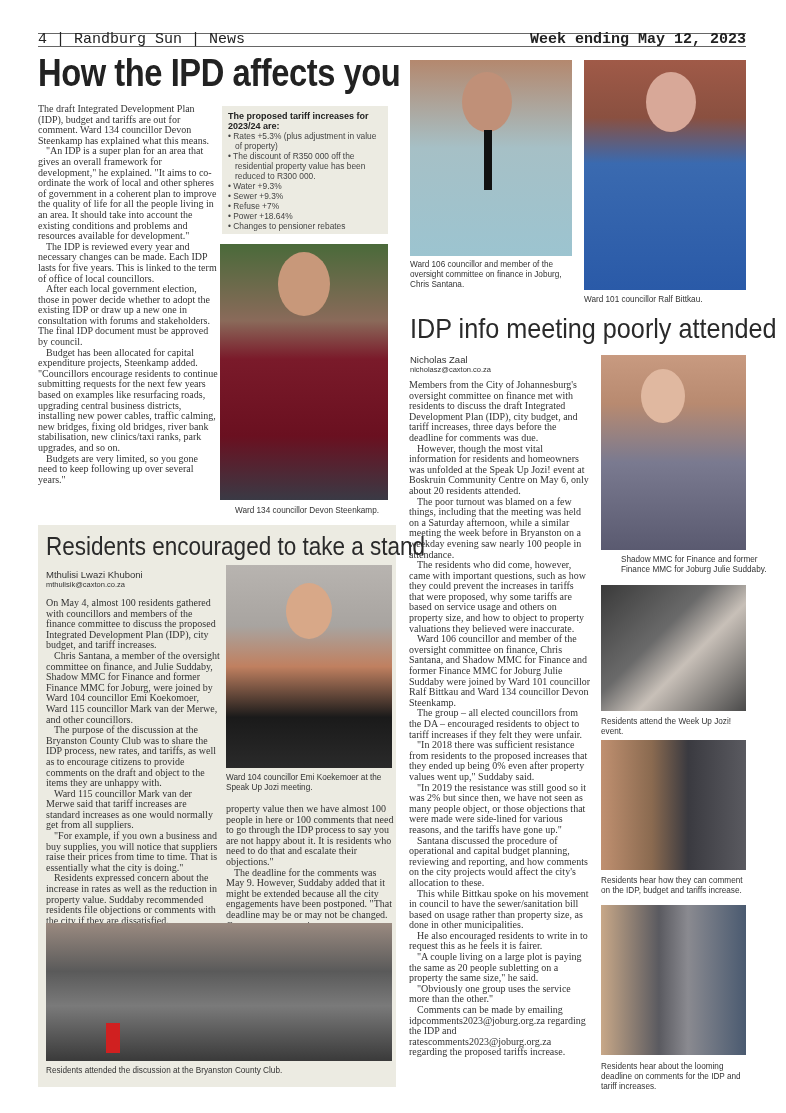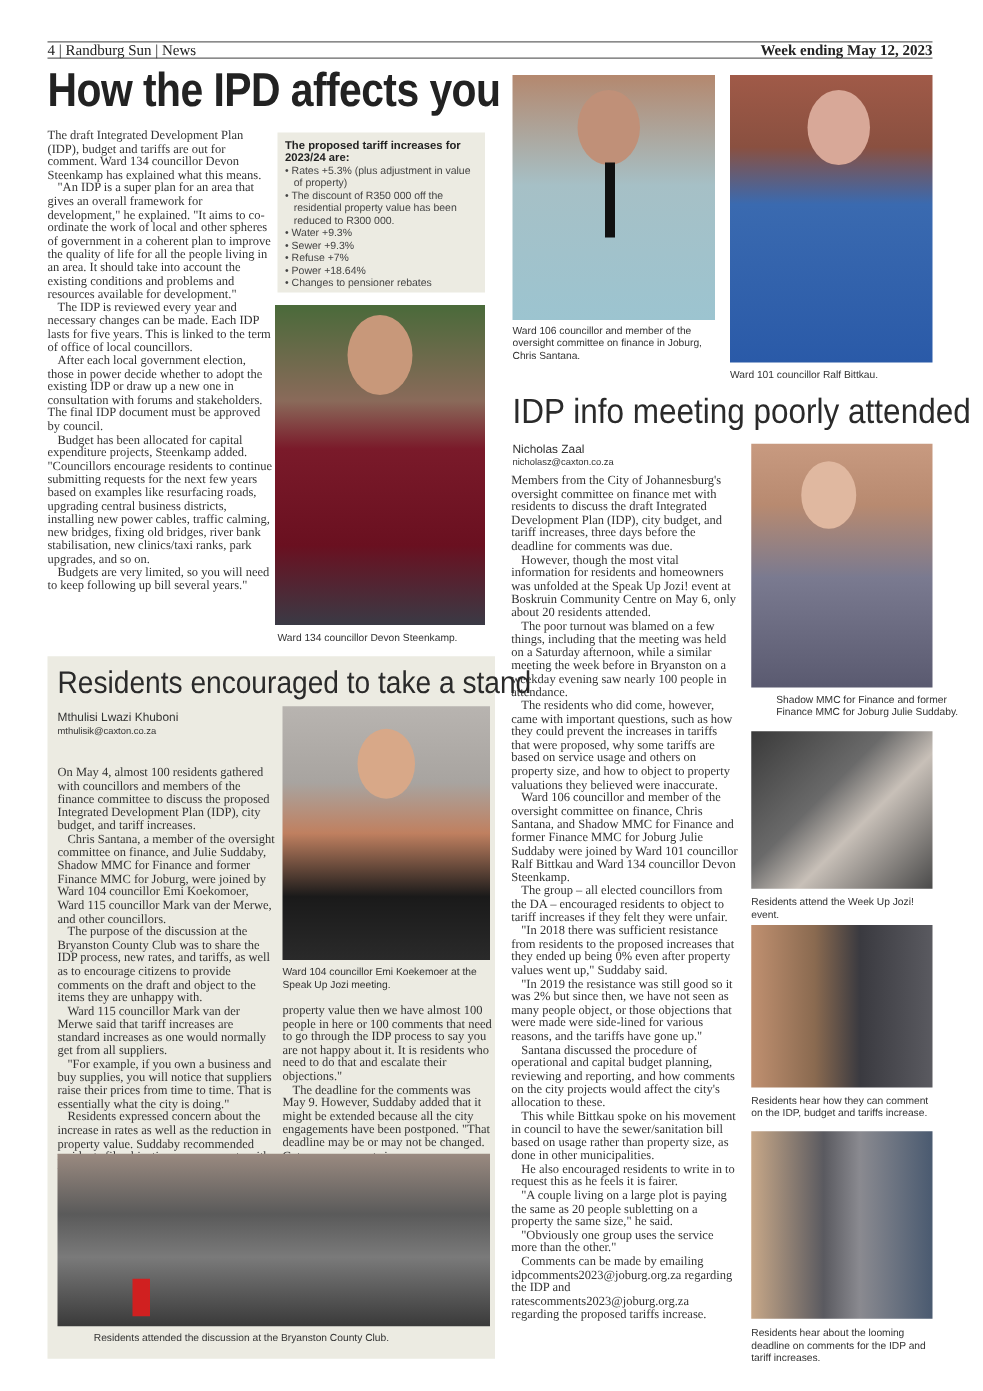--- a/index.html
+++ b/index.html
@@ -1,18 +1,18 @@
 <!DOCTYPE html>
 <html><head>
 <meta charset="utf-8">
 <style>
 *{box-sizing:border-box;margin:0;padding:0}
 body{width:786px;height:1113px;background:#fff;position:relative;overflow:hidden;font-family:"Liberation Serif",serif;color:#222}
 .abs{position:absolute}
-.hdr{left:38px;top:33px;width:708px;height:14px;border-top:1px solid #666;border-bottom:1px solid #666;font-family:Liberation Serif, serif;font-size:12px;line-height:12px;color:#222}
+.hdr{left:38px;top:33px;width:708px;height:14px;border-top:1px solid #666;border-bottom:1px solid #666;font-family:Liberation Mono, monospace;font-size:15px;line-height:12px;color:#222}
 .hdr .l{position:absolute;left:0;top:0}
 .hdr .r{position:absolute;right:0;top:0;font-weight:bold}
 .h1{left:38px;top:52px;font-family:"Liberation Sans",sans-serif;font-weight:bold;font-size:38px;letter-spacing:-0.5px;color:#222;transform:scaleX(0.86);transform-origin:left}
 .body{font-size:10px;line-height:10.6px;color:#333;text-align:left}
 .body p{text-indent:8px}
 .body p.first{text-indent:0}
 .box{left:222px;top:106px;width:166px;height:128px;background:#ecebe2;padding:5px 6px;font-family:"Liberation Sans",sans-serif;font-size:8.4px;line-height:10px;color:#444}
 .box h4{font-size:9px;font-weight:bold;color:#222;line-height:10px}
 .box li{list-style:none;padding-left:7px;text-indent:-7px}
 .cap{font-family:"Liberation Sans",sans-serif;font-size:8.2px;line-height:10px;color:#333}
@@ -31,40 +31,40 @@
 </div>
 
 <div class="abs h1">How the IPD affects you</div>
 
 <div class="abs body" style="left:38px;top:104px;width:180px;">
   <p class="first">The draft Integrated Development Plan (IDP), budget and tariffs are out for comment. Ward 134 councillor Devon Steenkamp has explained what this means.</p>
   <p>"An IDP is a super plan for an area that gives an overall framework for development," he explained. "It aims to co-ordinate the work of local and other spheres of government in a coherent plan to improve the quality of life for all the people living in an area. It should take into account the existing conditions and problems and resources available for development."</p>
   <p>The IDP is reviewed every year and necessary changes can be made. Each IDP lasts for five years. This is linked to the term of office of local councillors.</p>
   <p>After each local government election, those in power decide whether to adopt the existing IDP or draw up a new one in consultation with forums and stakeholders. The final IDP document must be approved by council.</p>
   <p>Budget has been allocated for capital expenditure projects, Steenkamp added. "Councillors encourage residents to continue submitting requests for the next few years based on examples like resurfacing roads, upgrading central business districts, installing new power cables, traffic calming, new bridges, fixing old bridges, river bank stabilisation, new clinics/taxi ranks, park upgrades, and so on.</p>
-  <p>Budgets are very limited, so you will need to keep following up bill several years."</p>
+  <p>Budgets are very limited, so you gone need to keep following up over several years."</p>
 </div>
 
 <div class="abs box">
   <h4>The proposed tariff increases for 2023/24 are:</h4>
   <ul>
     <li>• Rates +5.3% (plus adjustment in value of property)</li>
     <li>• The discount of R350 000 off the residential property value has been reduced to R300 000.</li>
     <li>• Water +9.3%</li>
     <li>• Sewer +9.3%</li>
     <li>• Refuse +7%</li>
     <li>• Power +18.64%</li>
     <li>• Changes to pensioner rebates</li>
   </ul>
 </div>
 
 <div class="abs photo" style="left:220px;top:244px;width:168px;height:256px;background:linear-gradient(180deg,#4a6a3a 0%,#8a6a5a 30%,#7a1a2a 45%,#6a1020 75%,#3a3a45 100%);">
   <div style="position:absolute;left:58px;top:8px;width:52px;height:64px;border-radius:50%;background:#c8987a;"></div>
 </div>
-<div class="abs cap" style="left:222px;top:506px;width:170px;">Ward 134 councillor Devon Steenkamp.</div>
+<div class="abs cap" style="left:222px;top:506px;width:170px;text-align:center;">Ward 134 councillor Devon Steenkamp.</div>
 
 <div class="abs photo" style="left:410px;top:60px;width:162px;height:196px;background:linear-gradient(180deg,#b4886e 0%,#a6c0c6 45%,#9cc4d0 100%);">
   <div style="position:absolute;left:52px;top:12px;width:50px;height:60px;border-radius:50%;background:#c09078;"></div>
   <div style="position:absolute;left:74px;top:70px;width:8px;height:60px;background:#111;"></div>
 </div>
 <div class="abs cap" style="left:410px;top:260px;width:170px;">Ward 106 councillor and member of the oversight committee on finance in Joburg, Chris Santana.</div>
 
 <div class="abs photo" style="left:584px;top:60px;width:162px;height:230px;background:linear-gradient(180deg,#a05a48 0%,#8a5040 25%,#3a6ab0 45%,#2a5aa8 100%);">
   <div style="position:absolute;left:62px;top:12px;width:50px;height:60px;border-radius:50%;background:#d8a898;"></div>
 </div>
@@ -107,21 +107,21 @@
 <div class="abs photo" style="left:601px;top:905px;width:145px;height:150px;background:linear-gradient(90deg,#c8a888 0%,#5a5a60 40%,#8a8a90 60%,#4a5a70 100%);"></div>
 <div class="abs cap" style="left:601px;top:1062px;width:150px;">Residents hear about the looming deadline on comments for the IDP and tariff increases.</div>
 
 <div class="abs sand"></div>
 <div class="abs h2" style="left:46px;top:532px;">Residents encouraged to take a stand</div>
 <div class="abs byl" style="left:46px;top:569px;">
   <span>Mthulisi Lwazi Khuboni</span>
   <small>mthulisik@caxton.co.za</small>
 </div>
 
-<div class="abs body" style="left:46px;top:598px;width:174px;margin-top:16px;">
+<div class="abs body" style="left:46px;top:598px;width:174px;">
   <p class="first">On May 4, almost 100 residents gathered with councillors and members of the finance committee to discuss the proposed Integrated Development Plan (IDP), city budget, and tariff increases.</p>
   <p>Chris Santana, a member of the oversight committee on finance, and Julie Suddaby, Shadow MMC for Finance and former Finance MMC for Joburg, were joined by Ward 104 councillor Emi Koekomoer, Ward 115 councillor Mark van der Merwe, and other councillors.</p>
   <p>The purpose of the discussion at the Bryanston County Club was to share the IDP process, new rates, and tariffs, as well as to encourage citizens to provide comments on the draft and object to the items they are unhappy with.</p>
   <p>Ward 115 councillor Mark van der Merwe said that tariff increases are standard increases as one would normally get from all suppliers.</p>
   <p>"For example, if you own a business and buy supplies, you will notice that suppliers raise their prices from time to time. That is essentially what the city is doing."</p>
   <p>Residents expressed concern about the increase in rates as well as the reduction in property value. Suddaby recommended residents file objections or comments with the city if they are dissatisfied.</p>
   <p>"If you are unhappy with the drop in the</p>
 </div>
 
 <div class="abs photo" style="left:226px;top:565px;width:166px;height:203px;background:linear-gradient(180deg,#b8b4b0 0%,#a8a4a0 30%,#c08060 50%,#1a1a1a 75%,#2a2a2a 100%);">
@@ -130,13 +130,13 @@
 <div class="abs cap" style="left:226px;top:773px;width:168px;">Ward 104  councillor Emi Koekemoer at the Speak Up Jozi meeting.</div>
 
 <div class="abs body" style="left:226px;top:804px;width:170px;">
   <p class="first">property value then we have almost 100 people in here or 100 comments that need to go through the IDP process to say you are not happy about it. It is residents who need to do that and escalate their objections."</p>
   <p>The deadline for the comments was May 9. However, Suddaby added that it might be extended because all the city engagements have been postponed. "That deadline may be or may not be changed. Get your comments in as soon as possible."</p>
 </div>
 
 <div class="abs photo" style="left:46px;top:923px;width:346px;height:138px;background:linear-gradient(180deg,#9a8a80 0%,#5a5a5a 35%,#7a7a7a 60%,#3a3a3a 100%);">
   <div style="position:absolute;left:60px;top:100px;width:14px;height:30px;background:#d02020;"></div>
 </div>
-<div class="abs cap" style="left:46px;top:1066px;width:346px;margin-left:29px;">Residents attended the discussion at the Bryanston County Club.</div>
+<div class="abs cap" style="left:46px;top:1066px;width:346px;">Residents attended the discussion at the Bryanston County Club.</div>
 
 </body></html>

